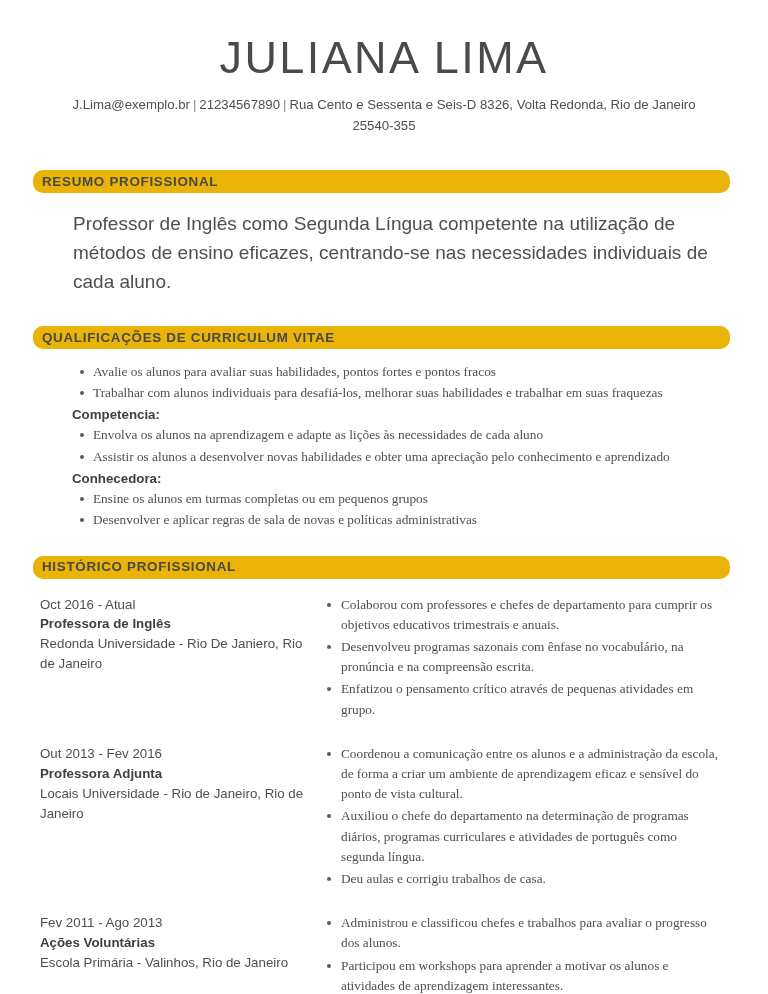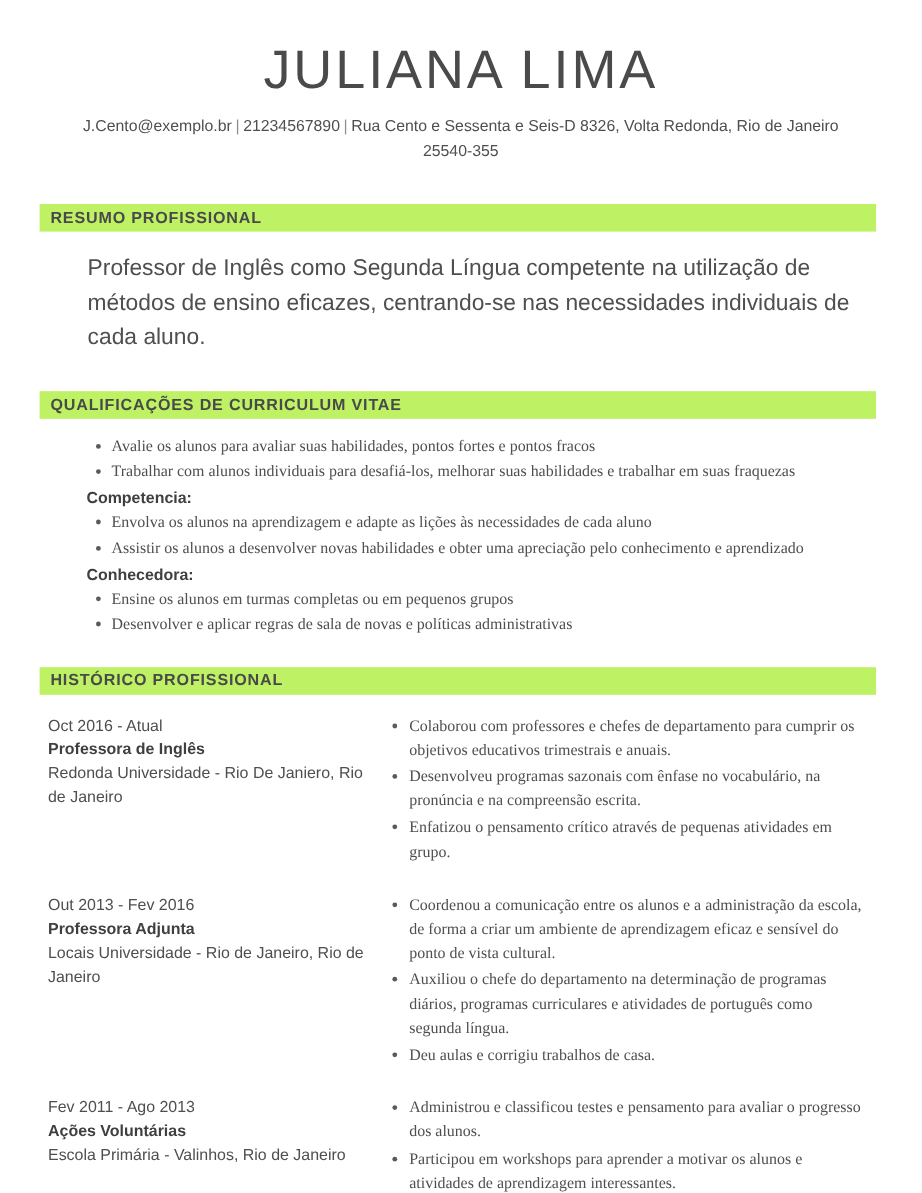--- a/index.html
+++ b/index.html
@@ -52,26 +52,27 @@
     color: #8d8d8d;
     padding: 0 3px;
   }
 
   
   .section {
     margin-top: 0;
   }
   .section-bar {
     margin: 0 38px 0 33px;
-    background: #bef264;
+    background: #eab308;
     height: 23px;
     display: flex;
     align-items: center;
     padding-left: 9px;
     box-sizing: border-box;
+    border-radius: 10px;
   }
   .section-bar-title {
     font-size: 13.4px;
     font-weight: 700;
     letter-spacing: 0.7px;
     color: #494949;
     text-transform: uppercase;
     line-height: 1;
   }
 
@@ -171,21 +172,21 @@
 </style>
 </head>
 <body>
 
 <div class="page">
 
   <div class="header">
     <h1 class="full-name">JULIANA LIMA</h1>
 
     <div class="contact-line">
-      <span>J.Cento@exemplo.br</span><span class="contact-sep">|</span><span>21234567890</span><span class="contact-sep">|</span><span>Rua Cento e Sessenta e Seis-D 8326, Volta Redonda, Rio de Janeiro</span>
+      <span>J.Lima@exemplo.br</span><span class="contact-sep">|</span><span>21234567890</span><span class="contact-sep">|</span><span>Rua Cento e Sessenta e Seis-D 8326, Volta Redonda, Rio de Janeiro</span>
       <span>25540-355</span>
     </div>
   </div>
 
   <div class="section" style="margin-top:34px;">
     <div class="section-bar">
       <span class="section-bar-title">RESUMO PROFISSIONAL</span>
     </div>
     <div class="summary-wrap">
       <p class="summary-text">Professor de Inglês como Segunda Língua competente na utilização de métodos de ensino eficazes, centrando-se nas necessidades individuais de cada aluno.</p>
@@ -262,21 +263,21 @@
       </div>
 
       <div class="exp-entry">
         <div class="exp-left">
           <div class="exp-dates">Fev 2011 - Ago 2013</div>
           <div class="exp-title">Ações Voluntárias</div>
           <div class="exp-org">Escola Primária - Valinhos, Rio de Janeiro</div>
         </div>
         <div class="exp-right">
           <ul class="bullets">
-            <li>Administrou e classificou testes e pensamento para avaliar o progresso dos alunos.</li>
+            <li>Administrou e classificou chefes e trabalhos para avaliar o progresso dos alunos.</li>
             <li>Participou em workshops para aprender a motivar os alunos e atividades de aprendizagem interessantes.</li>
 
           </ul>
         </div>
       </div>
 
     </div>
   </div>
 
 </div>

